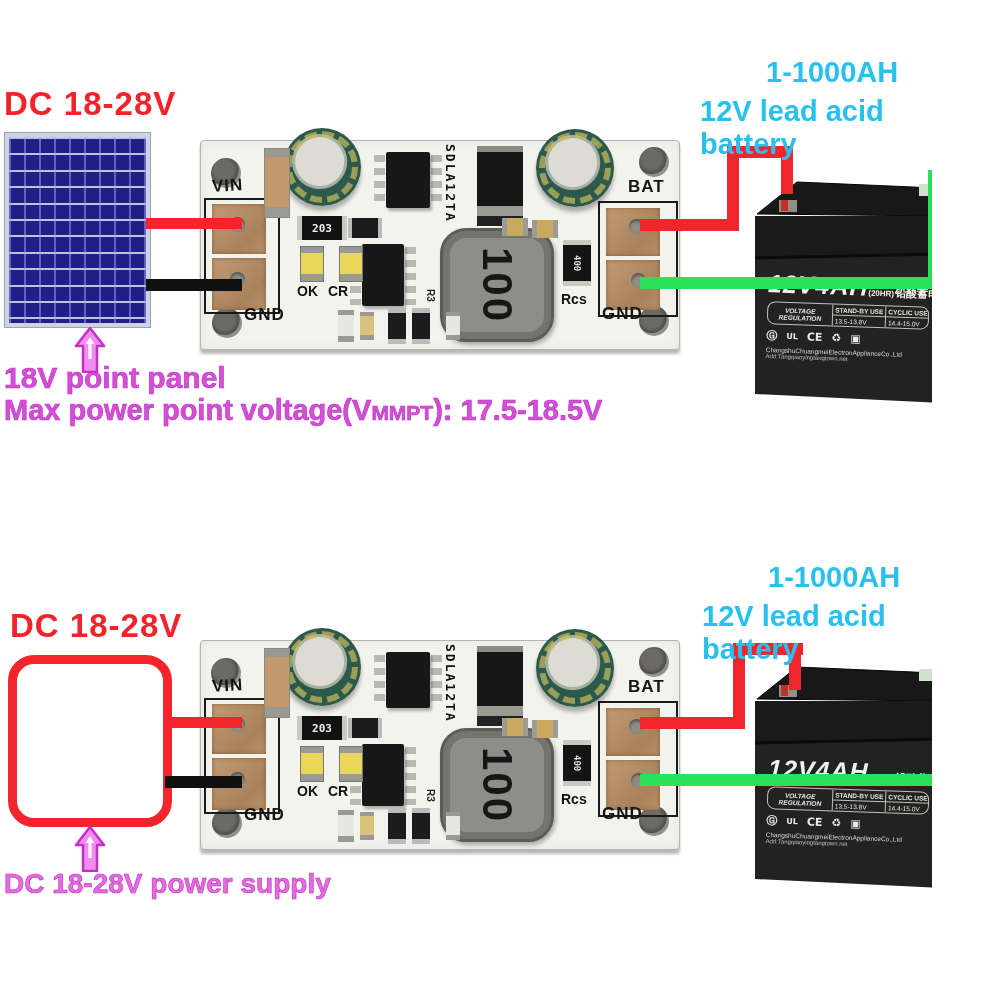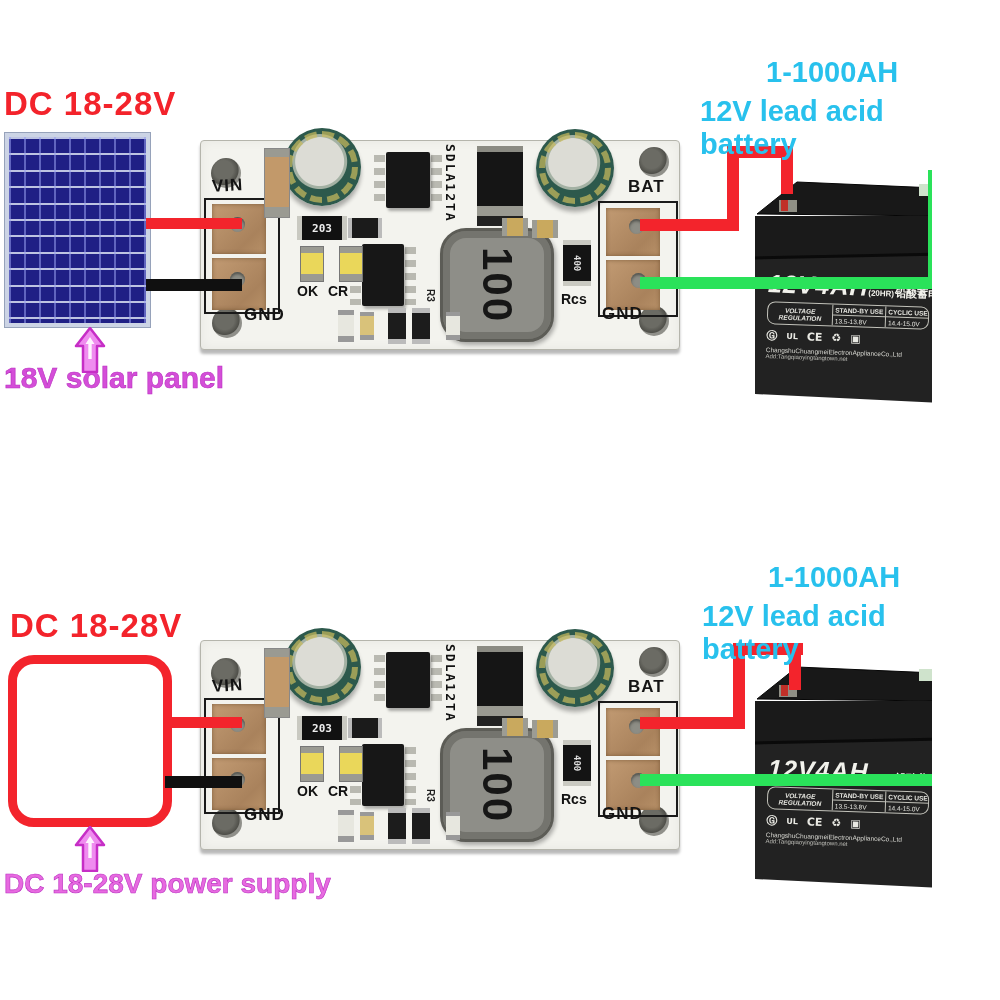--- a/index.html
+++ b/index.html
@@ -139,21 +139,22 @@
   #arrow-bot{left:74px;top:826px;}
 </style>
 </head>
 <body>
 
 <div id="canvas">
 
   <div id="t-dc-top" class="t-red">DC 18-28V</div>
   <div id="t-cyan1-top" class="t-cyan">1-1000AH</div>
   <div id="t-cyan2-top" class="t-cyan">12V lead acid battery</div>
-  <div id="t-mag1-top" class="t-mag">18V solar panel</div>
+  <div id="t-mag1-top" class="t-mag">18V point panel</div>
+  <div id="t-mag2-top" class="t-mag"><span>Max power point voltage(V</span><span class="sub">MMPT</span><span>): 17.5-18.5V</span></div>
 
   <div id="t-dc-bot" class="t-red">DC 18-28V</div>
   <div id="t-cyan1-bot" class="t-cyan">1-1000AH</div>
   <div id="t-cyan2-bot" class="t-cyan">12V lead acid battery</div>
   <div id="t-mag-bot" class="t-mag">DC 18-28V power supply</div>
 
   <div id="solar-panel"></div>
   <div id="dc-box"></div>
 
   <div id="battery-top" class="battery-slot">

